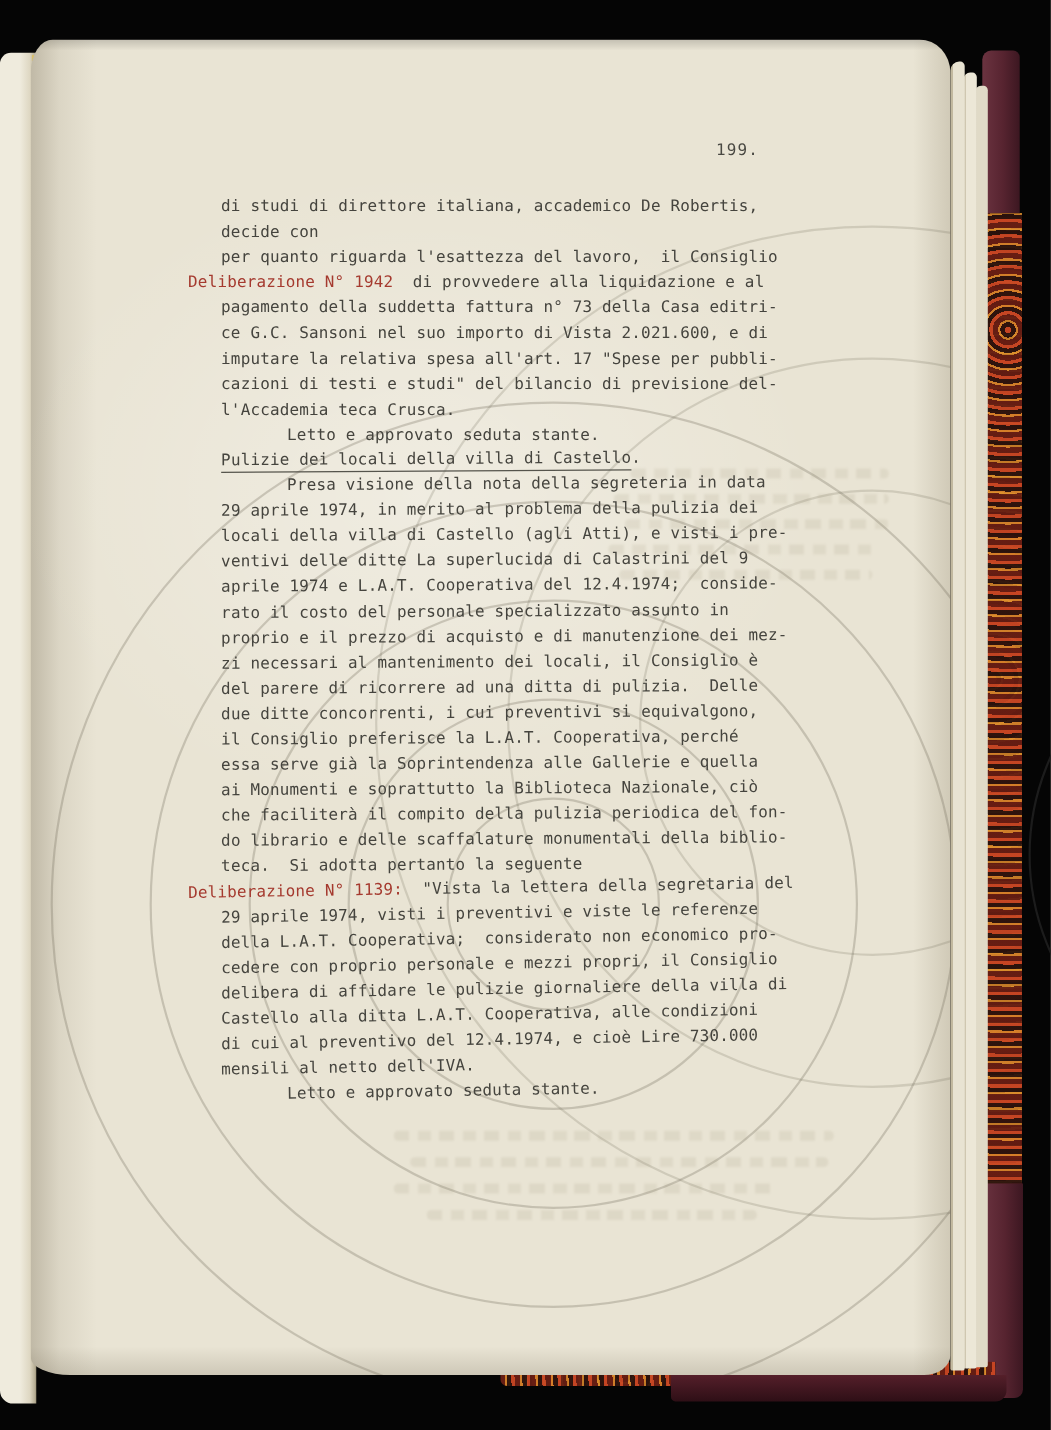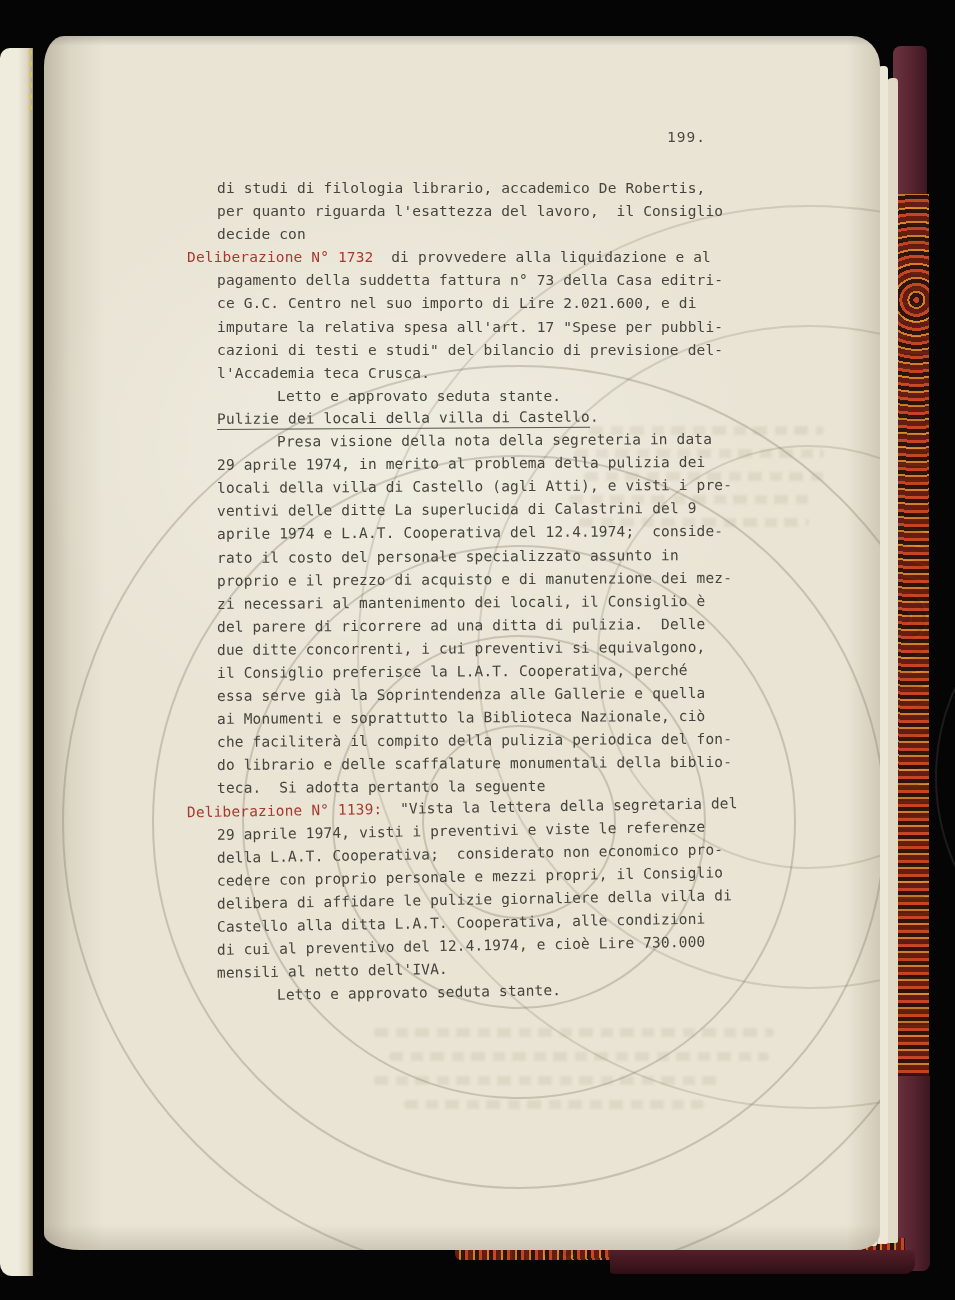--- a/index.html
+++ b/index.html
@@ -35,21 +35,21 @@
          background:linear-gradient(90deg,#c2b99f 0 2px,#e8e3d2 2px);}
 
   
   #left-page{left:0;top:48px;width:33px;height:1228px;
       background:linear-gradient(90deg,#efebdd 0 55%,#ded7c2 82%,#b4ab92 97%,#8d8469 100%);
       border-radius:10px 0 0 12px;}
   #stitching{left:29px;top:50px;width:3px;height:62px;
       background:repeating-linear-gradient(180deg,#d9c06a 0 5px,rgba(0,0,0,0) 5px 11px);}
 
   
-  #page{left:44px;top:36px;width:836px;height:1214px;overflow:hidden;
+  #page{left:28px;top:36px;width:836px;height:1214px;overflow:hidden;
       background:
         radial-gradient(ellipse 520px 420px at 42% 34%, rgba(255,255,255,.30), rgba(255,255,255,0) 70%),
         linear-gradient(90deg, rgba(97,85,60,.30) 0, rgba(97,85,60,.10) 26px, rgba(0,0,0,0) 60px),
         linear-gradient(270deg, rgba(120,108,80,.22) 0, rgba(0,0,0,0) 34px),
         linear-gradient(180deg, rgba(0,0,0,.16) 0, rgba(0,0,0,0) 10px),
         linear-gradient(0deg, rgba(80,70,50,.18) 0, rgba(0,0,0,0) 26px),
         #e9e4d4;
       border-radius:20px 28px 24px 36px / 30px 30px 18px 16px;}
 
   
@@ -115,26 +115,26 @@
   <div class="abs ghost" style="left:525px;top:459px;width:245px;"></div>
   <div class="abs ghost" style="left:535px;top:482px;width:230px;"></div>
   <div class="abs ghost" style="left:330px;top:992px;width:400px;"></div>
   <div class="abs ghost" style="left:345px;top:1016px;width:380px;"></div>
   <div class="abs ghost" style="left:330px;top:1040px;width:350px;"></div>
   <div class="abs ghost" style="left:360px;top:1064px;width:300px;"></div>
 
   <div id="page-number" class="abs">199.</div>
 
   <div id="text-block" class="abs">
-      <div class="line body">di studi di filologia librario, accademico De Robertis,</div>
+      <div class="line body">di studi di direttore italiana, accademico De Robertis,</div>
+      <div class="line body">decide con</div>
       <div class="line body">per quanto riguarda l'esattezza del lavoro,  il Consiglio</div>
-      <div class="line body">decide con</div>
-      <div class="line hang"><span class="red">Deliberazione N° 1732</span><span>  di provvedere alla liquidazione e al</span></div>
+      <div class="line hang"><span class="red">Deliberazione N° 1942</span><span>  di provvedere alla liquidazione e al</span></div>
       <div class="line body">pagamento della suddetta fattura n° 73 della Casa editri-</div>
-      <div class="line body">ce G.C. Centro nel suo importo di Lire 2.021.600, e di</div>
+      <div class="line body">ce G.C. Sansoni nel suo importo di Vista 2.021.600, e di</div>
       <div class="line body">imputare la relativa spesa all'art. 17 "Spese per pubbli-</div>
       <div class="line body">cazioni di testi e studi" del bilancio di previsione del-</div>
       <div class="line body">l'Accademia teca Crusca.</div>
       <div class="line indent">Letto e approvato seduta stante.</div>
       <div class="line headingline tilt1"><span class="underline">Pulizie dei locali della villa di Castello</span><span>.</span></div>
       <div class="line indent tilt1">Presa visione della nota della segreteria in data</div>
       <div class="line body tilt1">29 aprile 1974, in merito al problema della pulizia dei</div>
       <div class="line body tilt1">locali della villa di Castello (agli Atti), e visti i pre-</div>
       <div class="line body tilt1">ventivi delle ditte La superlucida di Calastrini del 9</div>
       <div class="line body tilt1">aprile 1974 e L.A.T. Cooperativa del 12.4.1974;  conside-</div>

